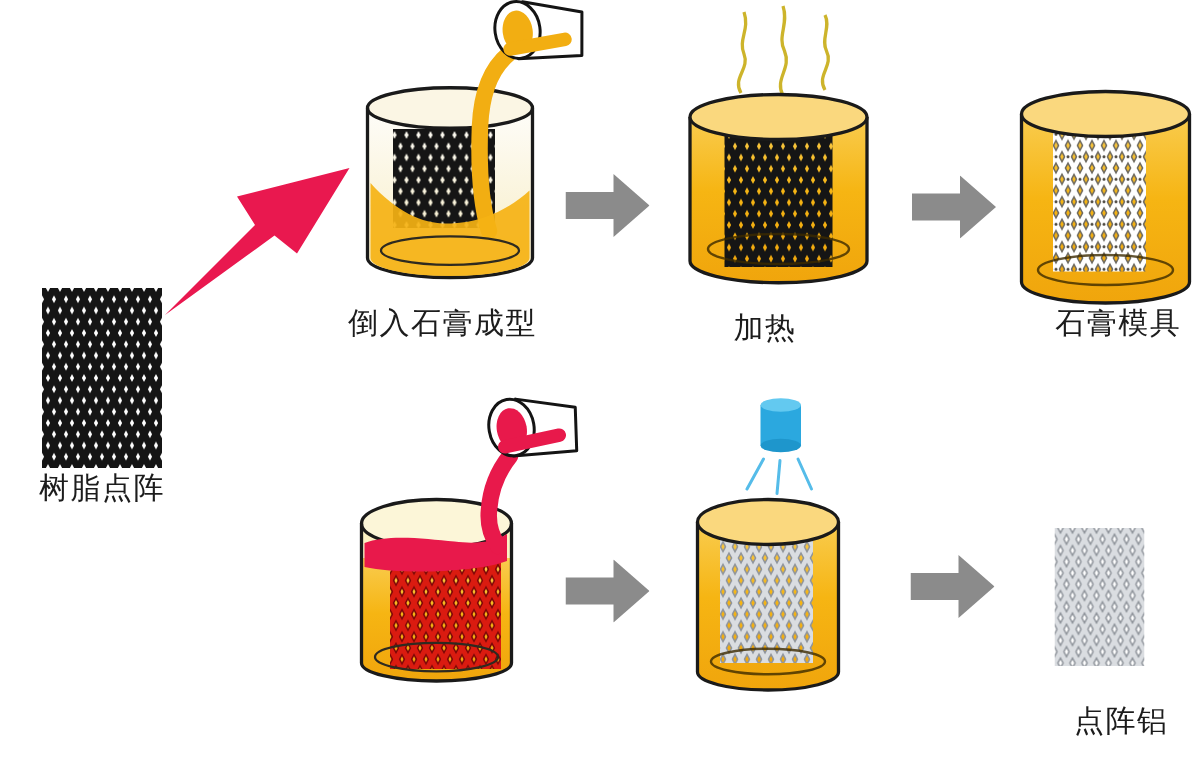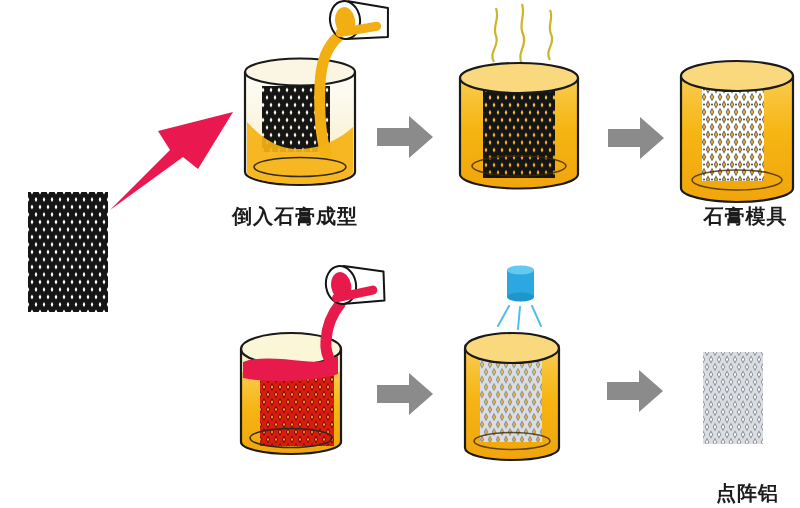--- a/index.html
+++ b/index.html
@@ -1,21 +1,21 @@
 <!DOCTYPE html>
 <html><head>
 <meta charset="utf-8">
 <style>
   html,body{margin:0;padding:0;}
   body{background:#ffffff;font-family:"Liberation Sans","DejaVu Sans",sans-serif;}
   .canvas{position:relative;width:800px;height:508px;background:#ffffff;overflow:hidden;}
   .abs{position:absolute;}
   .label{position:absolute;font-size:20px;line-height:1.2;color:#1c1c1c;
          letter-spacing:1px;text-align:center;white-space:nowrap;
-         font-family:"Liberation Sans","DejaVu Sans",sans-serif;font-weight:bold;}
+         font-family:"Liberation Sans","DejaVu Sans",sans-serif;}
   svg{display:block;}
 </style>
 </head>
 <body>
 
 <div class="canvas">
 
   <svg width="0" height="0" style="position:absolute" aria-hidden="true">
     <defs>
       <pattern id="latB" width="16" height="15" patternUnits="userSpaceOnUse">
@@ -52,20 +52,21 @@
         <stop offset="1" stop-color="#F7ECC2"></stop>
       </linearGradient>
     </defs>
   </svg>
 
   <div class="abs" style="left:28px;top:192px">
     <svg width="80" height="120">
         <rect x="0" y="0" width="80" height="120" fill="url(#latB)"></rect>
       </svg>
   </div>
+  <div class="label" style="left:18px;top:314px;width:100px">树脂点阵</div>
 
   <div class="abs" style="left:98px;top:105px">
     <svg width="140" height="112">
       <polygon points="12,105 72,45 60,26 135,7 100,64 85,52" fill="#E9184F"></polygon>
     </svg>
   </div>
 
   <div class="abs" style="left:235px;top:0">
     <svg width="165" height="195">
       <ellipse cx="65" cy="72" rx="55" ry="13.5" fill="#FBF6E4"></ellipse>
@@ -99,20 +100,21 @@
         <path d="M72,64 C66,52 78,46 73,34 C68,24 76,16 72,4" fill="none" stroke="#CDB42B" stroke-width="2.2"></path>
         <path d="M100,60 C94,50 106,44 101,34 C97,26 104,18 100,10" fill="none" stroke="#CDB42B" stroke-width="2.2"></path>
       </g>
       <path d="M10,78 L10,174 A59,14.5 0 0 0 128,174 L128,78 Z" fill="url(#goldGrad)"></path>
       <rect x="33" y="88" width="72" height="90" fill="url(#latB)"></rect>
       <ellipse cx="69" cy="166" rx="47" ry="10" fill="none" stroke="#3C2A00" stroke-width="1.6" stroke-opacity="0.8"></ellipse>
       <path d="M10,78 L10,174 A59,14.5 0 0 0 128,174 L128,78" fill="none" stroke="#1A1A1A" stroke-width="2.2"></path>
       <ellipse cx="69" cy="78" rx="59" ry="15" fill="#FAD87E" stroke="#1A1A1A" stroke-width="2.2"></ellipse>
     </svg>
   </div>
+  <div class="label" style="left:470px;top:207px;width:80px">加热</div>
 
   <div class="abs" style="left:608px;top:117px">
     <svg width="56" height="42">
         <polygon points="0,12 32,12 32,0 56,21 32,42 32,30 0,30" fill="#8B8B8B"></polygon>
       </svg>
   </div>
 
   <div class="abs" style="left:668px;top:52px">
     <svg width="140" height="152">
       <path d="M13,24 L13,136 A56,14 0 0 0 125,136 L125,24 Z" fill="url(#goldGrad)"></path>
@@ -172,15 +174,15 @@
     <svg width="56" height="42">
         <polygon points="0,12 32,12 32,0 56,21 32,42 32,30 0,30" fill="#8B8B8B"></polygon>
       </svg>
   </div>
 
   <div class="abs" style="left:703px;top:352px">
     <svg width="60" height="92">
         <rect x="0" y="0" width="60" height="92" fill="url(#latS)"></rect>
       </svg>
   </div>
-  <div class="label" style="left:700px;top:481px;width:95px">点阵铝</div>
+  <div class="label" style="left:700px;top:469px;width:95px">点阵铝</div>
 
 </div>
 
 </body></html>

